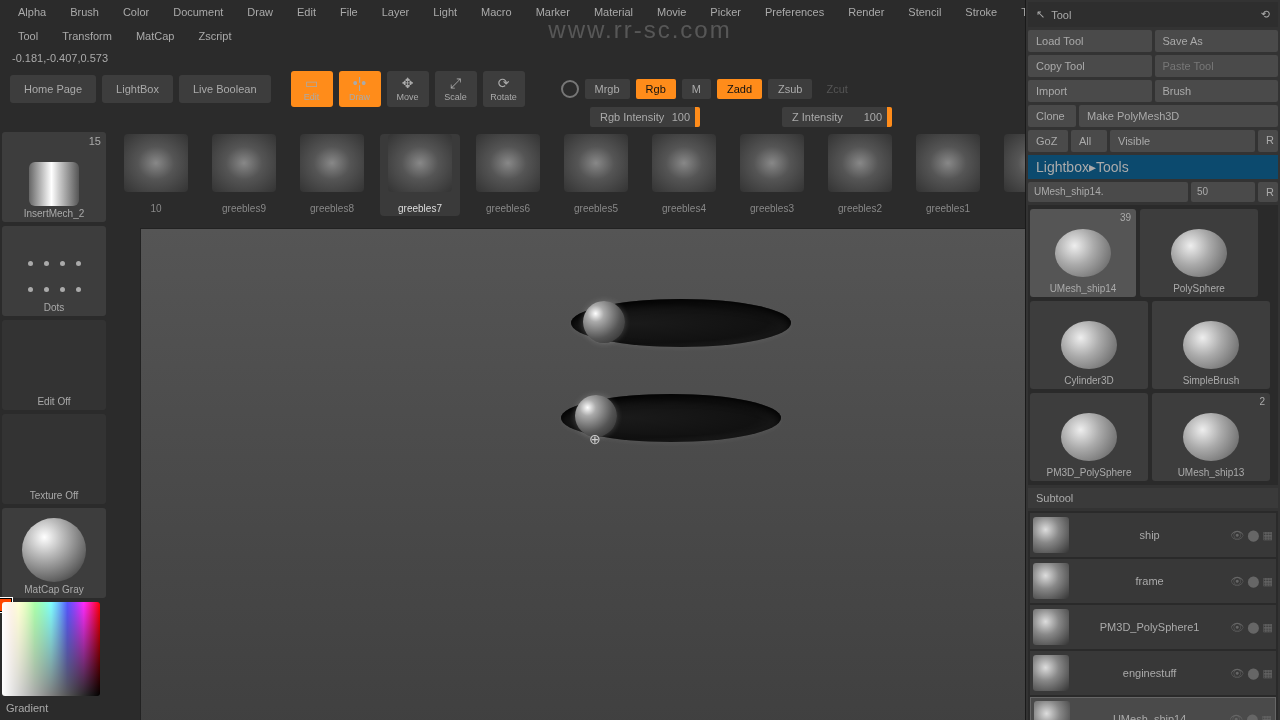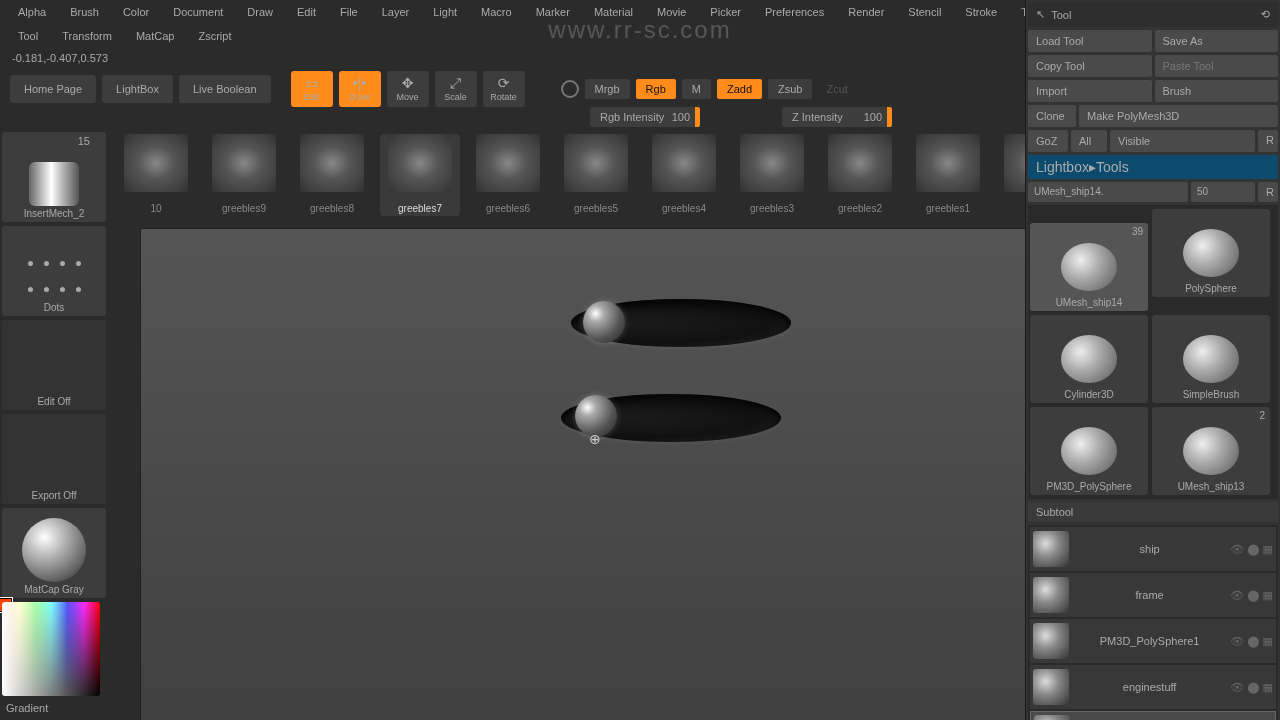--- a/index.html
+++ b/index.html
@@ -172,42 +172,42 @@
       <span class="slider-handle"></span>
     </div>
   <div style="flex:1"></div>
   <div>Draw Si</div>
 </div>
 
 <div class="container">
 
   <div class="left-panel">
     <div class="left-slot">
-      <span style="position:absolute;top:3px;right:16px">15</span>
+      <span style="position:absolute;top:3px;right:5px">15</span>
       <div class="cylinder-icon"></div>
       <span class="lbl">InsertMech_2</span>
     </div>
     <div class="left-slot">
       <div class="dots-brush">
           <span></span>
           <span></span>
           <span></span>
           <span></span>
           <span></span>
           <span></span>
           <span></span>
           <span></span>
         </div>
       <span class="lbl">Dots</span>
     </div>
     <div class="left-slot" style="background:#333">
         <span class="lbl">Edit Off</span>
       </div>
     <div class="left-slot" style="background:#333">
-        <span class="lbl">Export Off</span>
+        <span class="lbl">Texture Off</span>
       </div>
     <div class="left-slot">
       <div class="matcap"></div>
       <span class="lbl">MatCap Gray</span>
     </div>
     <div style="position:relative">
       <div class="swatch"></div>
       <div class="color-picker"></div>
     </div>
     <span style="padding:2px 4px">Gradient</span>
@@ -349,21 +349,21 @@
       <div class="pbtn">Visible</div>
       <div class="r-btn">R</div>
     </div>
   <div class="breadcrumb">Lightbox▸Tools</div>
   <div class="name-slider">
     <div class="nm">UMesh_ship14.</div>
     <div class="val">50</div>
     <div class="r-btn">R</div>
   </div>
   <div class="tool-grid" id="tool-grid">
-      <div class="tool-item selected" style="width: 118px; height: 88px; margin-top: 14px;">
+      <div class="tool-item selected" style="width: 106px; height: 88px;">
         <span class="cnt">39</span>
         <div class="tool-thumb"></div>
         <span class="lbl">UMesh_ship14</span>
       </div>
       <div class="tool-item" style="width: 118px; height: 88px;">
         <div class="tool-thumb"></div>
         <span class="lbl">PolySphere</span>
       </div>
       <div class="tool-item" style="width: 118px; height: 88px;">
         <div class="tool-thumb"></div>

